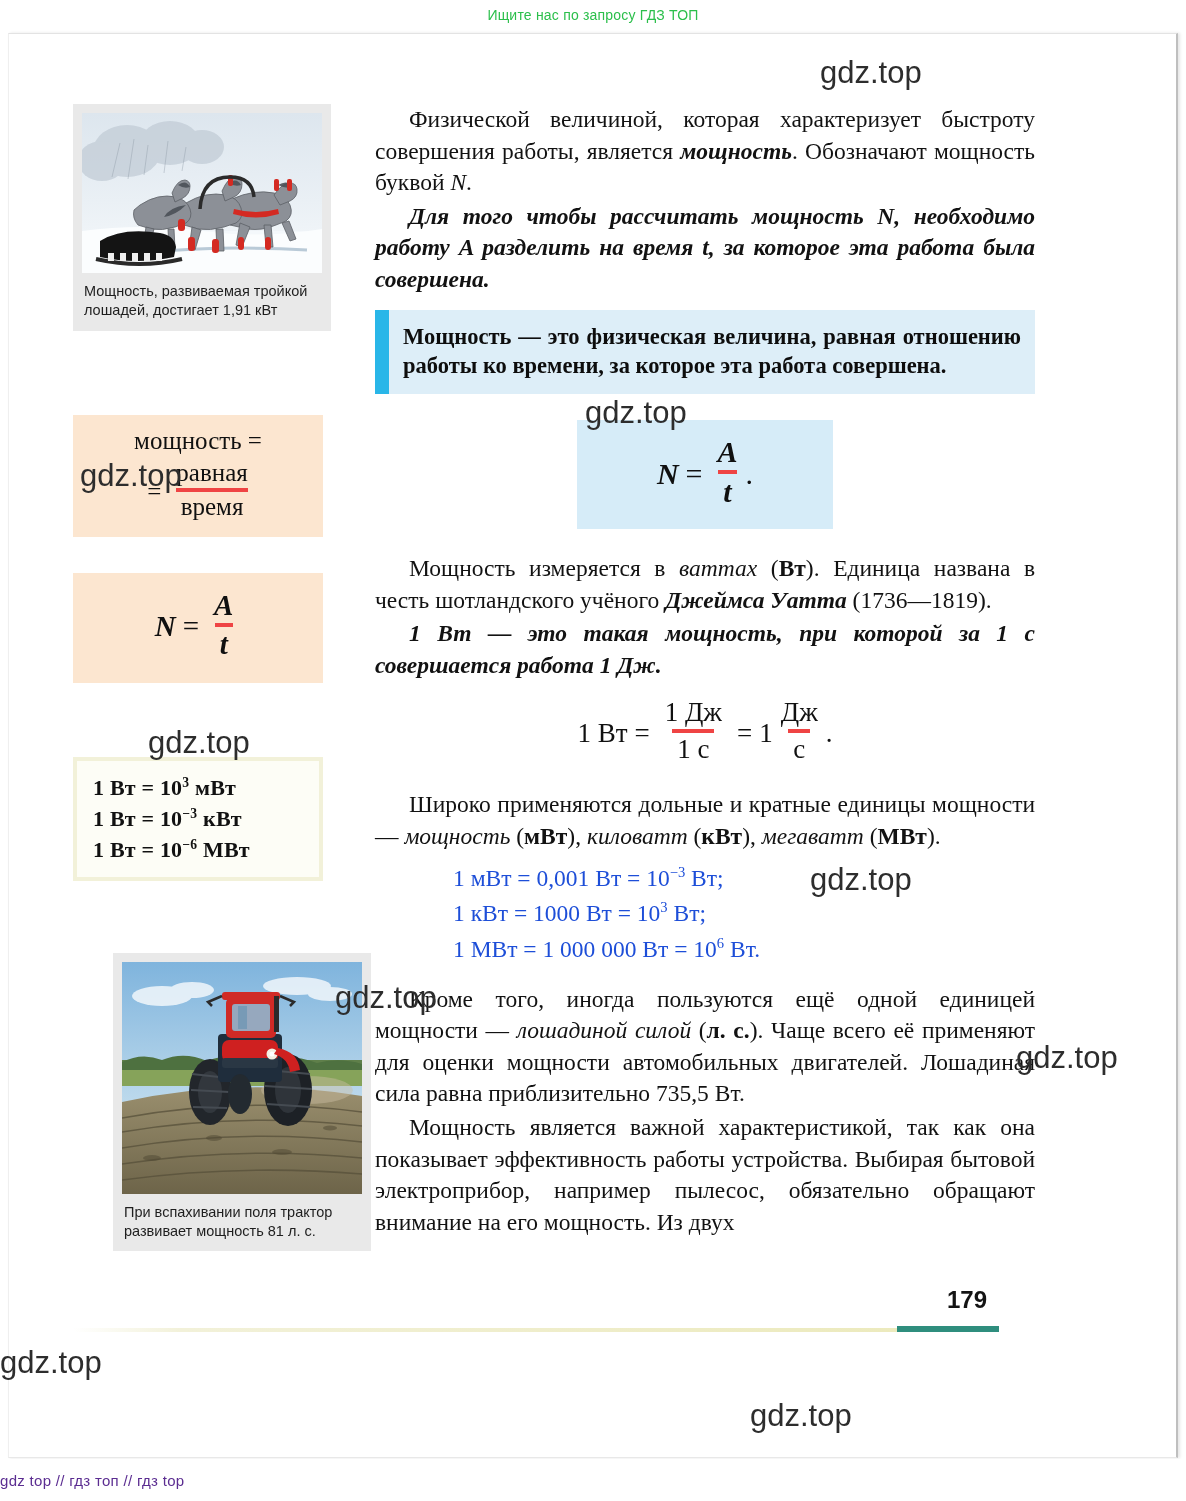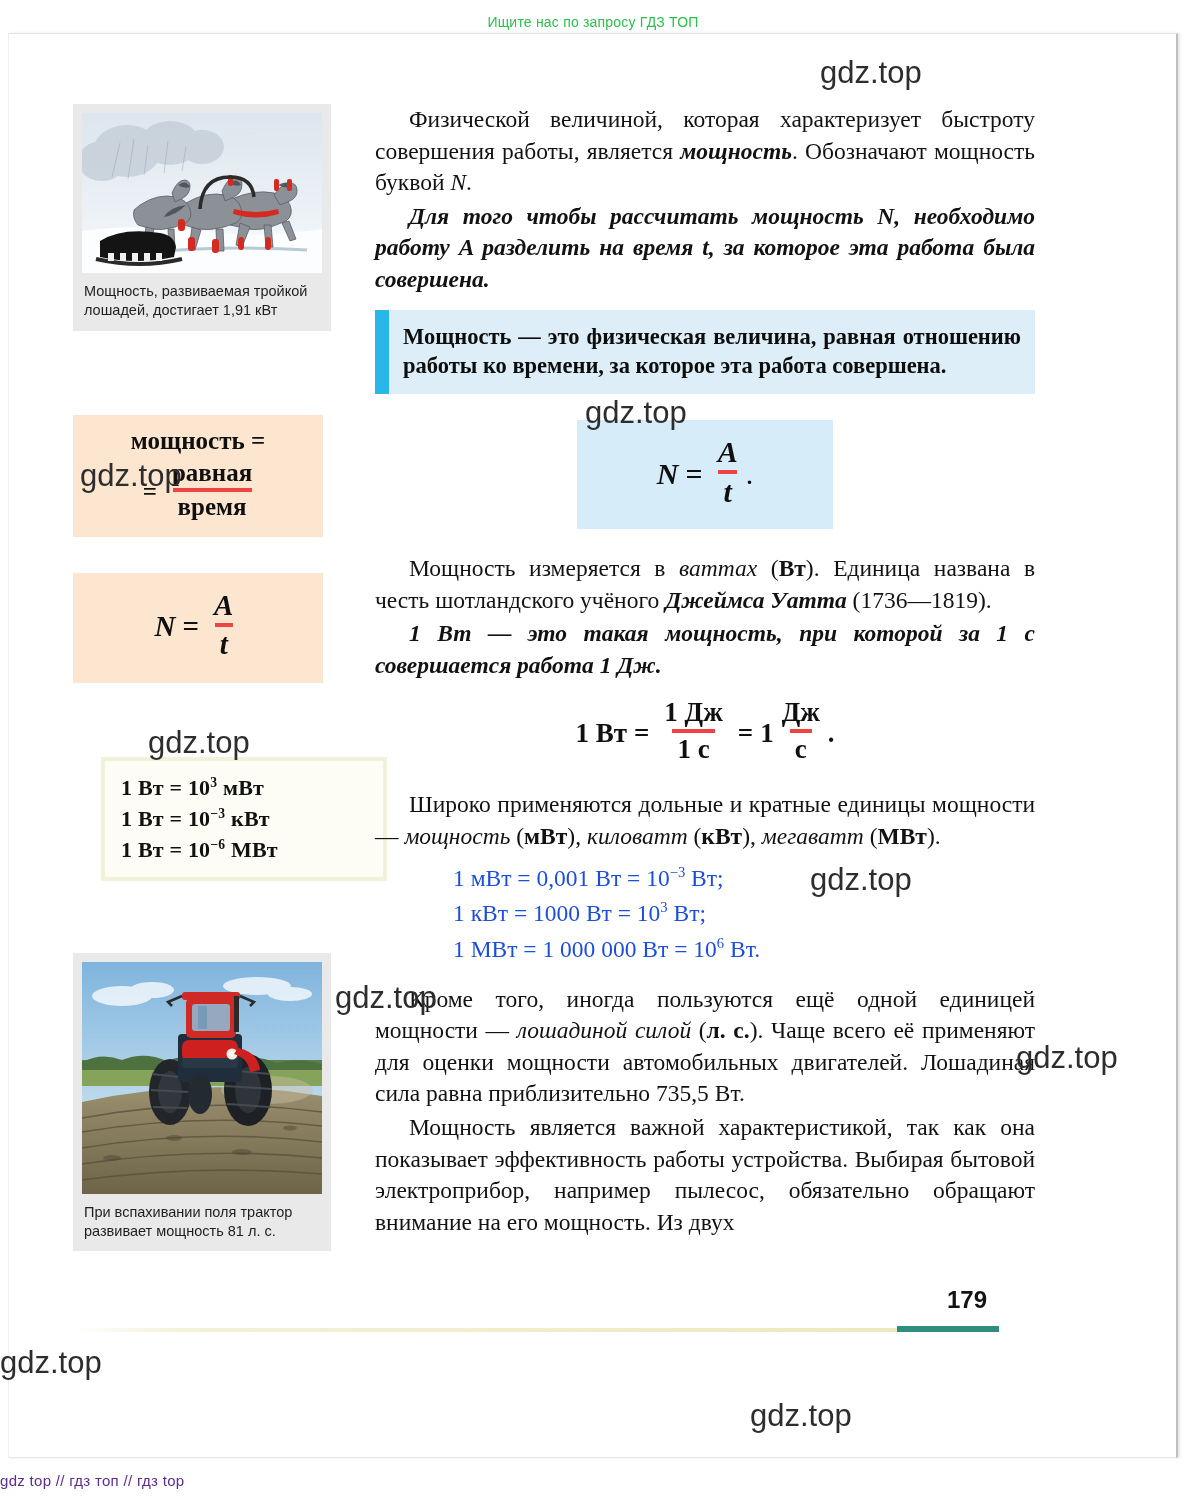--- a/index.html
+++ b/index.html
@@ -12,21 +12,21 @@
     position: relative;
     overflow: hidden;
   }
 
   
   .site-header {
     height: 30px;
     width: 100%;
     background: #ffffff;
     display: flex;
-    align-items: flex-end;
+    align-items: center;
     justify-content: center;
   }
   .site-header-text {
     color: #2bbf4b;
     font-family: "Liberation Sans", sans-serif;
     font-size: 14px;
     letter-spacing: .2px;
   }
 
   
@@ -94,31 +94,30 @@
     width: 250px;
     padding: 12px 8px 14px 8px;
     text-align: center;
     font-family: "Liberation Serif", serif;
     color: #1a1a1a;
   }
   .formula-box-orange.tall { padding: 18px 8px 20px 8px; }
 
   
   .units-box {
-    width: 286px;
+    width: 250px;
     background: #fdfdf6;
     border: 4px solid #f2f1d9;
     padding: 11px 10px 11px 16px;
     font-family: "Liberation Serif", serif;
     font-weight: bold;
     font-size: 22px;
     line-height: 1.43;
     color: #111;
     letter-spacing: .2px;
-    margin-left: 28px;
   }
 
   
   .para {
     font-size: 23.5px;
     line-height: 1.345;
     color: #121212;
     text-align: justify;
     text-indent: 34px;
     margin-bottom: 2px;
@@ -182,21 +181,21 @@
   }
   .mathline {
     display: inline-flex;
     align-items: center;
     justify-content: center;
     font-size: 27px;
     color: #101010;
   }
   .mathline .op { margin: 0 7px; }
   .mi { font-style: italic; font-weight: bold; }
-  .mb { font-weight: bold; }
+  .mb { font-weight: normal; }
 
   
   .unit-eq-list {
     margin: 8px 0 16px 0;
     padding-left: 78px;
   }
   .unit-eq {
     font-size: 23.5px;
     line-height: 1.52;
     color: #1d4ed8;
@@ -394,21 +393,21 @@
           <span>10</span><sup>−3</sup>
           <span>кВт</span>
         </div>
         <div>
           <span>1 Вт =</span>
           <span>10</span><sup>−6</sup>
           <span>МВт</span>
         </div>
       </div>
 
-      <div class="figure-card" style="margin-top:72px;">
+      <div class="figure-card" style="margin-top:72px;margin-left:40px;">
         <div class="figure-img tall">
           <svg class="art" viewBox="0 0 240 232" preserveAspectRatio="none">
             <defs>
               <linearGradient id="skyG" x1="0" y1="0" x2="0" y2="1">
                 <stop offset="0%" stop-color="#7fb4dd"></stop>
                 <stop offset="60%" stop-color="#bcd9ec"></stop>
                 <stop offset="100%" stop-color="#dde9ef"></stop>
               </linearGradient>
               <linearGradient id="soilG" x1="0" y1="0" x2="0" y2="1">
                 <stop offset="0%" stop-color="#9a8f6e"></stop>

